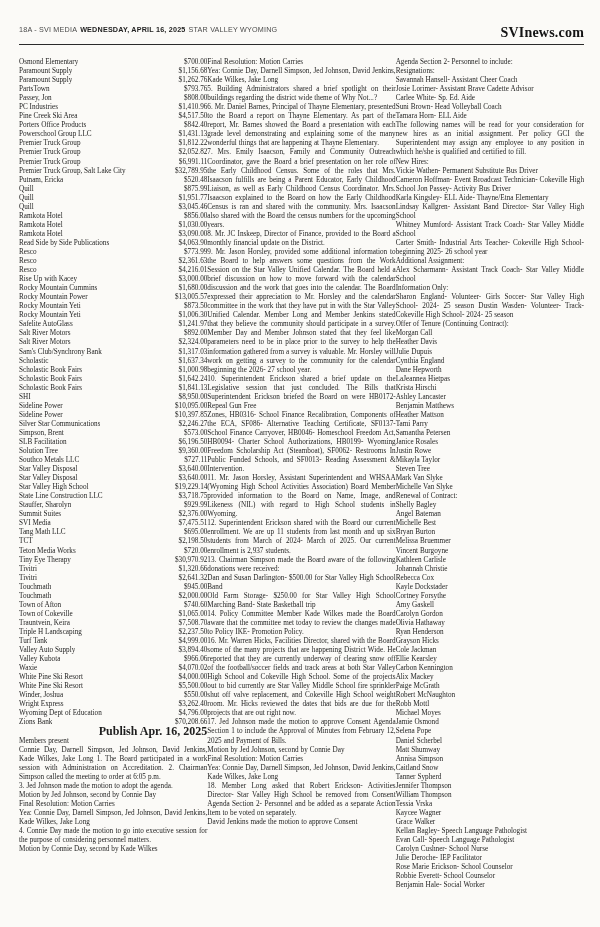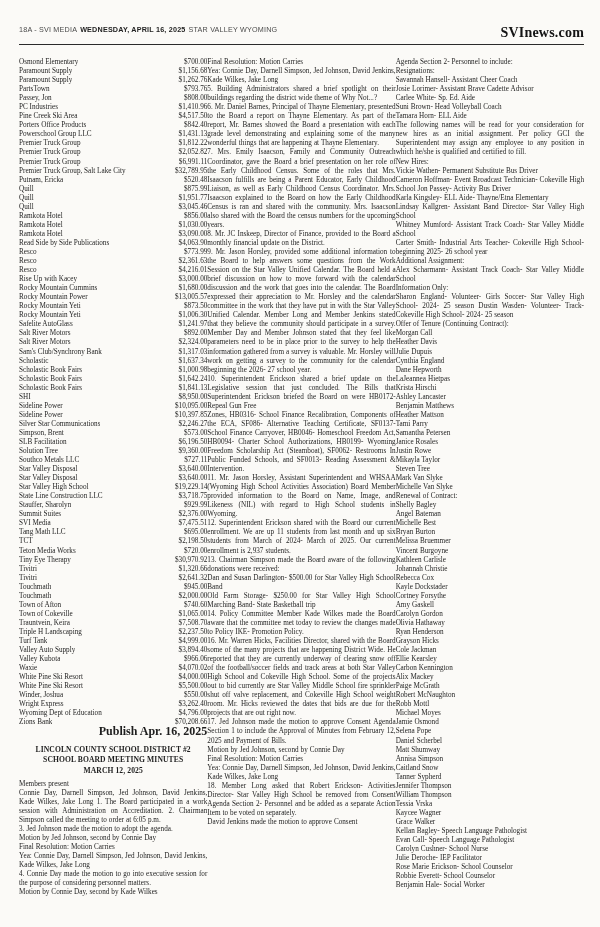--- a/index.html
+++ b/index.html
@@ -438,28 +438,20 @@
             <span class="vendor">Wyoming Dept of Education</span>
             <span class="amount">$4,796.00</span>
           </div>
 
           <div class="expense-row">
             <span class="vendor">Zions Bank</span>
             <span class="amount">$70,208.66</span>
           </div>
         </div>
       <p class="publish">Publish Apr. 16, 2025</p>
-      <div class="board-heading">
-
-          <div class="bh-line">LINCOLN COUNTY SCHOOL DISTRICT #2</div>
-
-          <div class="bh-line">SCHOOL BOARD MEETING MINUTES</div>
-
-          <div class="bh-line">MARCH 12, 2025</div>
-        </div>
       <div class="paras">
 
           <p class="para">Members present</p>
 
           <p class="para">Connie Day, Darnell Simpson, Jed Johnson, David Jenkins, Kade Wilkes, Jake Long 1. The Board participated in a work session with Administration on Accreditation. 2. Chairman Simpson called the meeting to order at 6:05 p.m.</p>
 
           <p class="para">3. Jed Johnson made the motion to adopt the agenda.</p>
 
           <p class="para">Motion by Jed Johnson, second by Connie Day</p>
 

